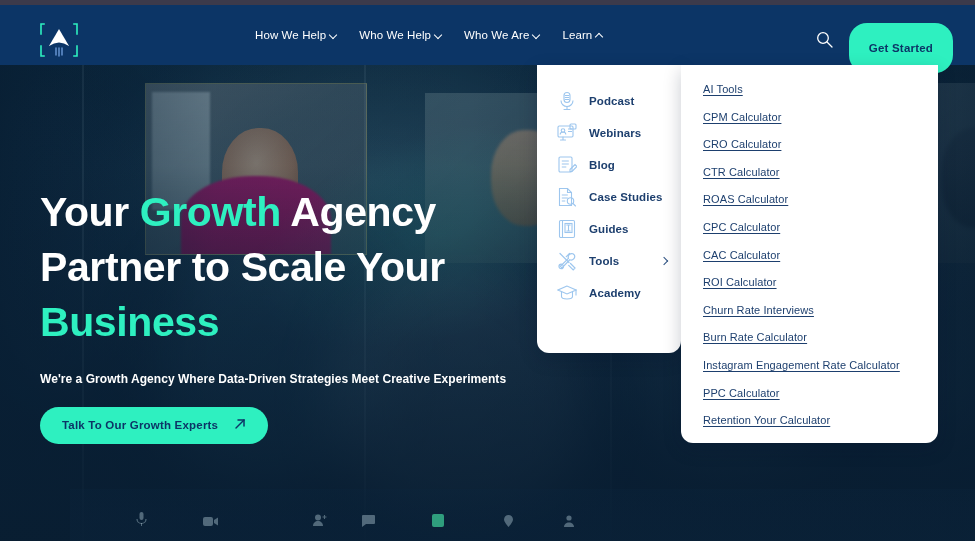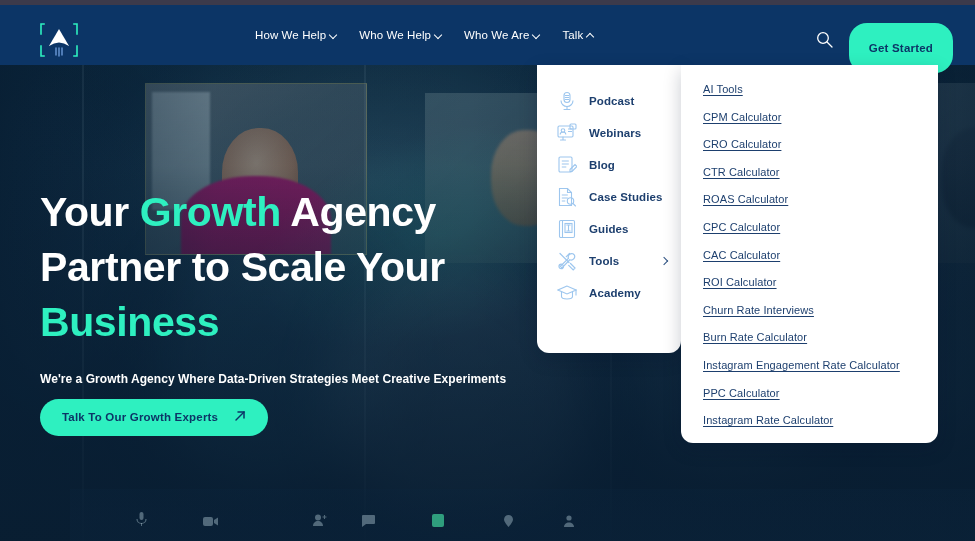--- a/index.html
+++ b/index.html
@@ -181,21 +181,21 @@
   .h1 {
     font-size:41px; font-weight:bold; color:#ffffff; line-height:1.34;
     letter-spacing:-.4px;
   }
   .h1 .accent { color:#2ef0c0; }
   .sub {
     margin-top:20px; color:#ffffff; font-size:12px; font-weight:bold;
     line-height:1.58; max-width:478px; letter-spacing:.05px;
   }
   .talk-btn {
-    margin-top:10px; height:37px; padding:0 22px;
+    margin-top:18px; height:37px; padding:0 22px;
     background:#2ef0c0; color:#0c3566; border:none; border-radius:19px;
     font-family:"Liberation Sans", sans-serif;
     font-size:11.5px; font-weight:bold; cursor:pointer;
     display:inline-flex; align-items:center; gap:16px; letter-spacing:.2px;
   }
 </style>
 </head>
 <body>
 
 <div class="top-strip"></div>
@@ -308,21 +308,21 @@
     </div>
     <div class="nav-item">
       <span>Who We Help</span>
       <i class="chev"></i>
     </div>
     <div class="nav-item">
       <span>Who We Are</span>
       <i class="chev"></i>
     </div>
     <div class="nav-item">
-      <span>Talk</span>
+      <span>Learn</span>
       <i class="chev up"></i>
     </div>
   </nav>
 
   <div class="search-btn">
     <svg width="17" height="17" viewBox="0 0 17 17" fill="none" stroke="#ffffff" stroke-width="1.3">
         <circle cx="7" cy="7" r="5.3"></circle>
         <path d="M11 11l5 5" stroke-linecap="round"></path>
       </svg>
   </div>
@@ -418,14 +418,14 @@
   <a class="mr-item">CRO Calculator</a>
   <a class="mr-item">CTR Calculator</a>
   <a class="mr-item">ROAS Calculator</a>
   <a class="mr-item">CPC Calculator</a>
   <a class="mr-item">CAC Calculator</a>
   <a class="mr-item">ROI Calculator</a>
   <a class="mr-item">Churn Rate Interviews</a>
   <a class="mr-item">Burn Rate Calculator</a>
   <a class="mr-item">Instagram Engagement Rate Calculator</a>
   <a class="mr-item">PPC Calculator</a>
-  <a class="mr-item">Instagram Rate Calculator</a>
+  <a class="mr-item">Retention Your Calculator</a>
 </div>
 
 </body></html>

